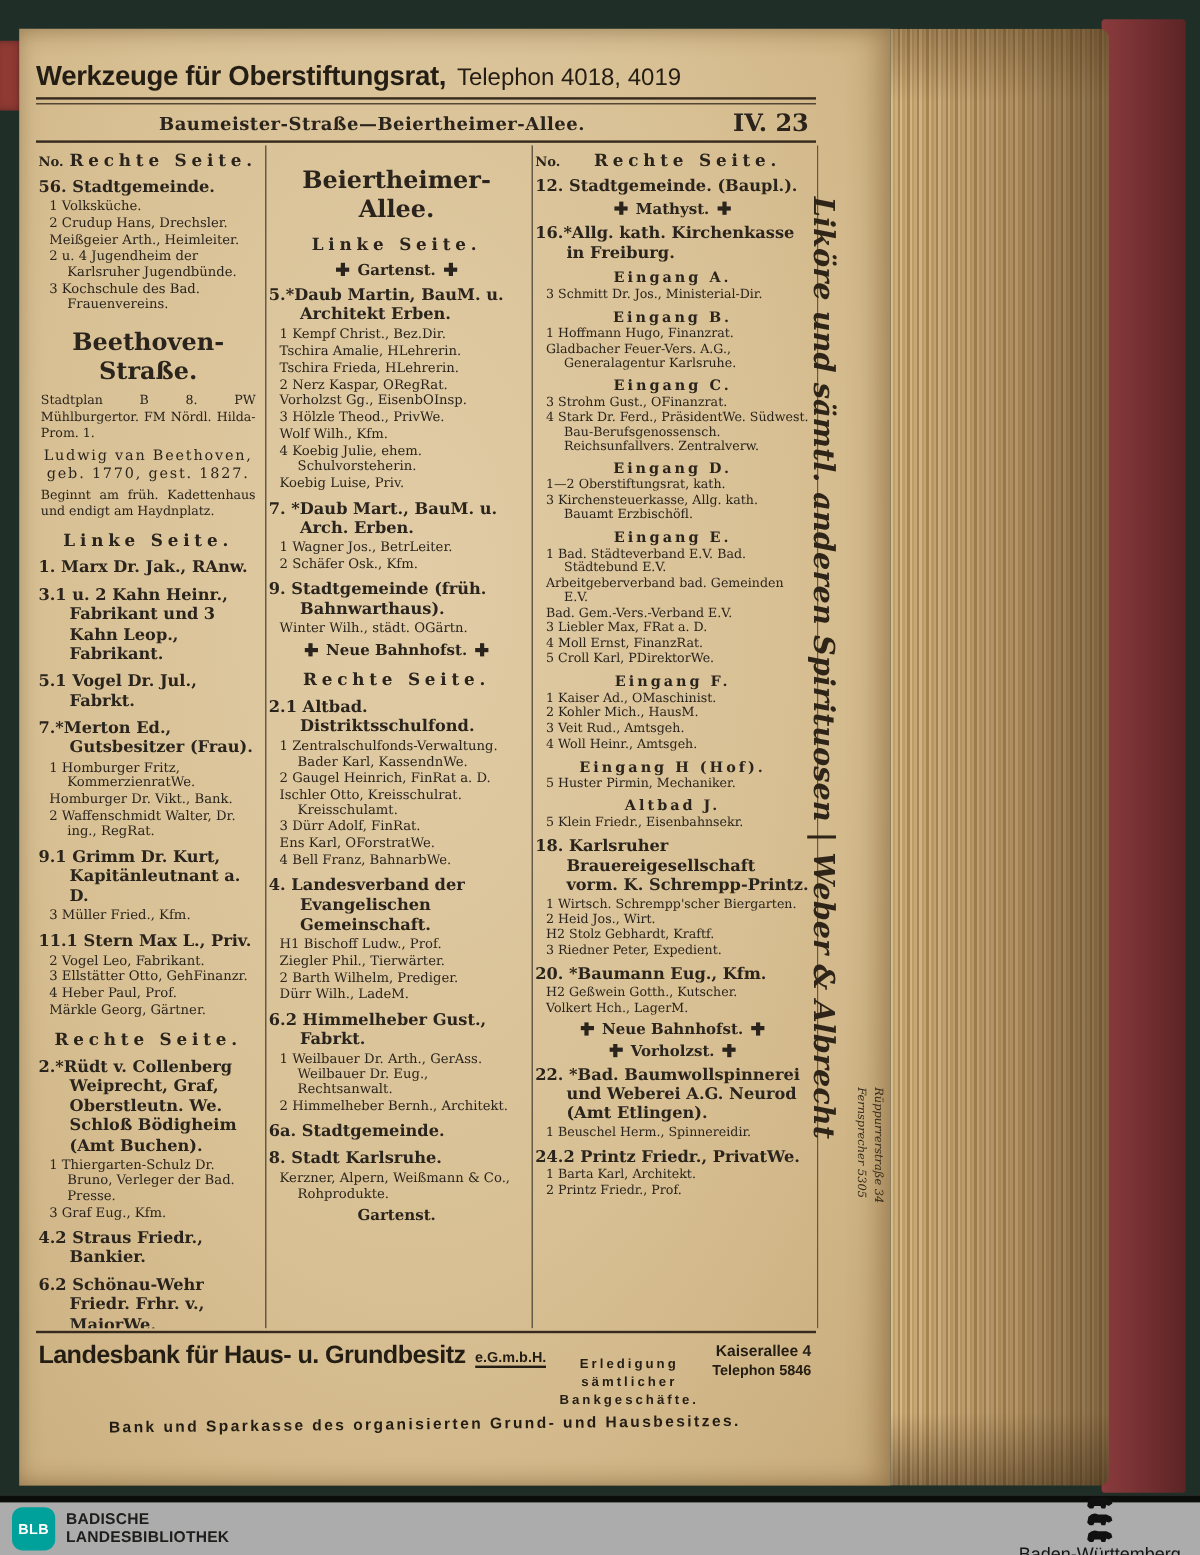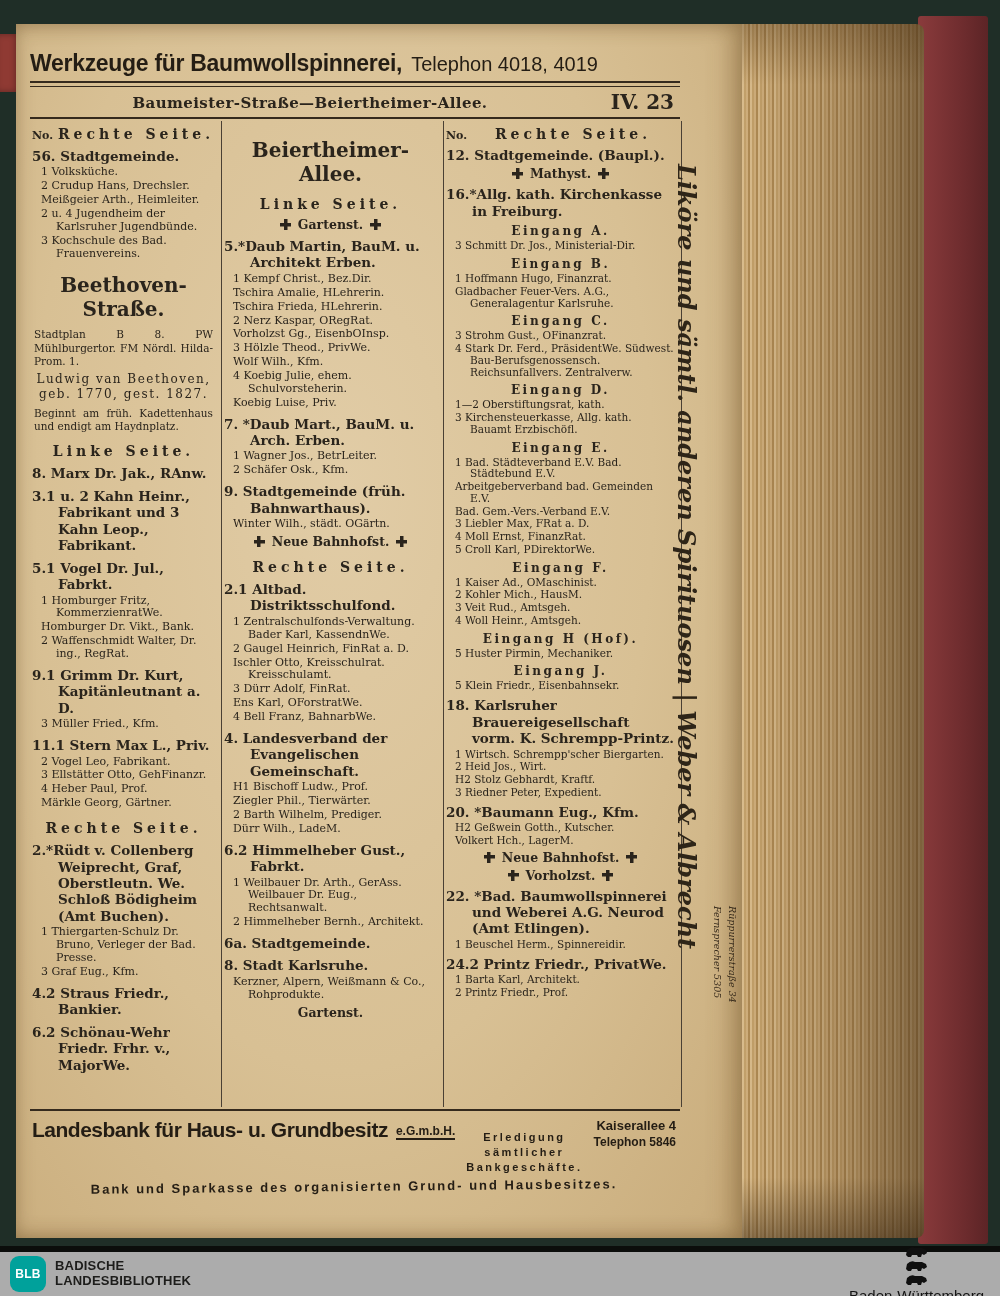--- a/index.html
+++ b/index.html
@@ -86,21 +86,21 @@
 
 <div class="viewer">
 
   <div class="book-cover"></div>
   <div class="page-stack"></div>
   <div class="red-tab"></div>
 
   <div class="page">
 
     <div class="top-ad">
-      <span class="ad-prod">Werkzeuge für Baumwollspinnerei,</span>
+      <span class="ad-prod">Werkzeuge für Oberstiftungsrat,</span>
       <span class="ad-tel">Telephon 4018, 4019</span>
     </div>
     <div class="double-rule"></div>
 
     <div class="page-head">
       <span class="streets">Baumeister-Straße—Beiertheimer-Allee.</span>
       <span class="pageno">IV. 23</span>
     </div>
     <div class="head-rule"></div>
 
@@ -114,23 +114,24 @@
           <div class="b-sub">1 Volksküche.</div>
           <div class="b-sub">2 Crudup Hans, Drechsler.</div>
           <div class="b-sub">Meißgeier Arth., Heimleiter.</div>
           <div class="b-sub">2 u. 4 Jugendheim der Karlsruher Jugendbünde.</div>
           <div class="b-sub">3 Kochschule des Bad. Frauenvereins.</div>
           <div class="b-street">Beethoven-Straße.</div>
           <div class="b-note">Stadtplan B 8. PW Mühlburgertor. FM Nördl. Hilda-Prom. 1.</div>
           <div class="b-cnote">Ludwig van Beethoven, geb. 1770, gest. 1827.</div>
           <div class="b-note">Beginnt am früh. Kadettenhaus und endigt am Haydnplatz.</div>
           <div class="b-side">Linke Seite.</div>
-          <div class="b-main">8. Marx Dr. Jak., RAnw.</div>
+          <div class="b-main">1. Marx Dr. Jak., RAnw.</div>
           <div class="b-main">3.1 u. 2 Kahn Heinr., Fabrikant und 3 Kahn Leop., Fabrikant.</div>
           <div class="b-main">5.1 Vogel Dr. Jul., Fabrkt.</div>
+          <div class="b-main">7.*Merton Ed., Gutsbesitzer (Frau).</div>
           <div class="b-sub">1 Homburger Fritz, KommerzienratWe.</div>
           <div class="b-sub">Homburger Dr. Vikt., Bank.</div>
           <div class="b-sub">2 Waffenschmidt Walter, Dr. ing., RegRat.</div>
           <div class="b-main">9.1 Grimm Dr. Kurt, Kapitänleutnant a. D.</div>
           <div class="b-sub">3 Müller Fried., Kfm.</div>
           <div class="b-main">11.1 Stern Max L., Priv.</div>
           <div class="b-sub">2 Vogel Leo, Fabrikant.</div>
           <div class="b-sub">3 Ellstätter Otto, GehFinanzr.</div>
           <div class="b-sub">4 Heber Paul, Prof.</div>
           <div class="b-sub">Märkle Georg, Gärtner.</div>
@@ -208,21 +209,21 @@
           <div class="b-sub">3 Liebler Max, FRat a. D.</div>
           <div class="b-sub">4 Moll Ernst, FinanzRat.</div>
           <div class="b-sub">5 Croll Karl, PDirektorWe.</div>
           <div class="b-eingang">Eingang F.</div>
           <div class="b-sub">1 Kaiser Ad., OMaschinist.</div>
           <div class="b-sub">2 Kohler Mich., HausM.</div>
           <div class="b-sub">3 Veit Rud., Amtsgeh.</div>
           <div class="b-sub">4 Woll Heinr., Amtsgeh.</div>
           <div class="b-eingang">Eingang H (Hof).</div>
           <div class="b-sub">5 Huster Pirmin, Mechaniker.</div>
-          <div class="b-eingang">Eingang J.</div>
+          <div class="b-eingang">Altbad J.</div>
           <div class="b-sub">5 Klein Friedr., Eisenbahnsekr.</div>
           <div class="b-main">18. Karlsruher Brauereigesellschaft vorm. K. Schrempp-Printz.</div>
           <div class="b-sub">1 Wirtsch. Schrempp'scher Biergarten.</div>
           <div class="b-sub">2 Heid Jos., Wirt.</div>
           <div class="b-sub">H2 Stolz Gebhardt, Kraftf.</div>
           <div class="b-sub">3 Riedner Peter, Expedient.</div>
           <div class="b-main">20. *Baumann Eug., Kfm.</div>
           <div class="b-sub">H2 Geßwein Gotth., Kutscher.</div>
           <div class="b-sub">Volkert Hch., LagerM.</div>
           <div class="b-cross"><span class="cross"></span><span class="cross-label">Neue Bahnhofst.</span><span class="cross"></span></div>

